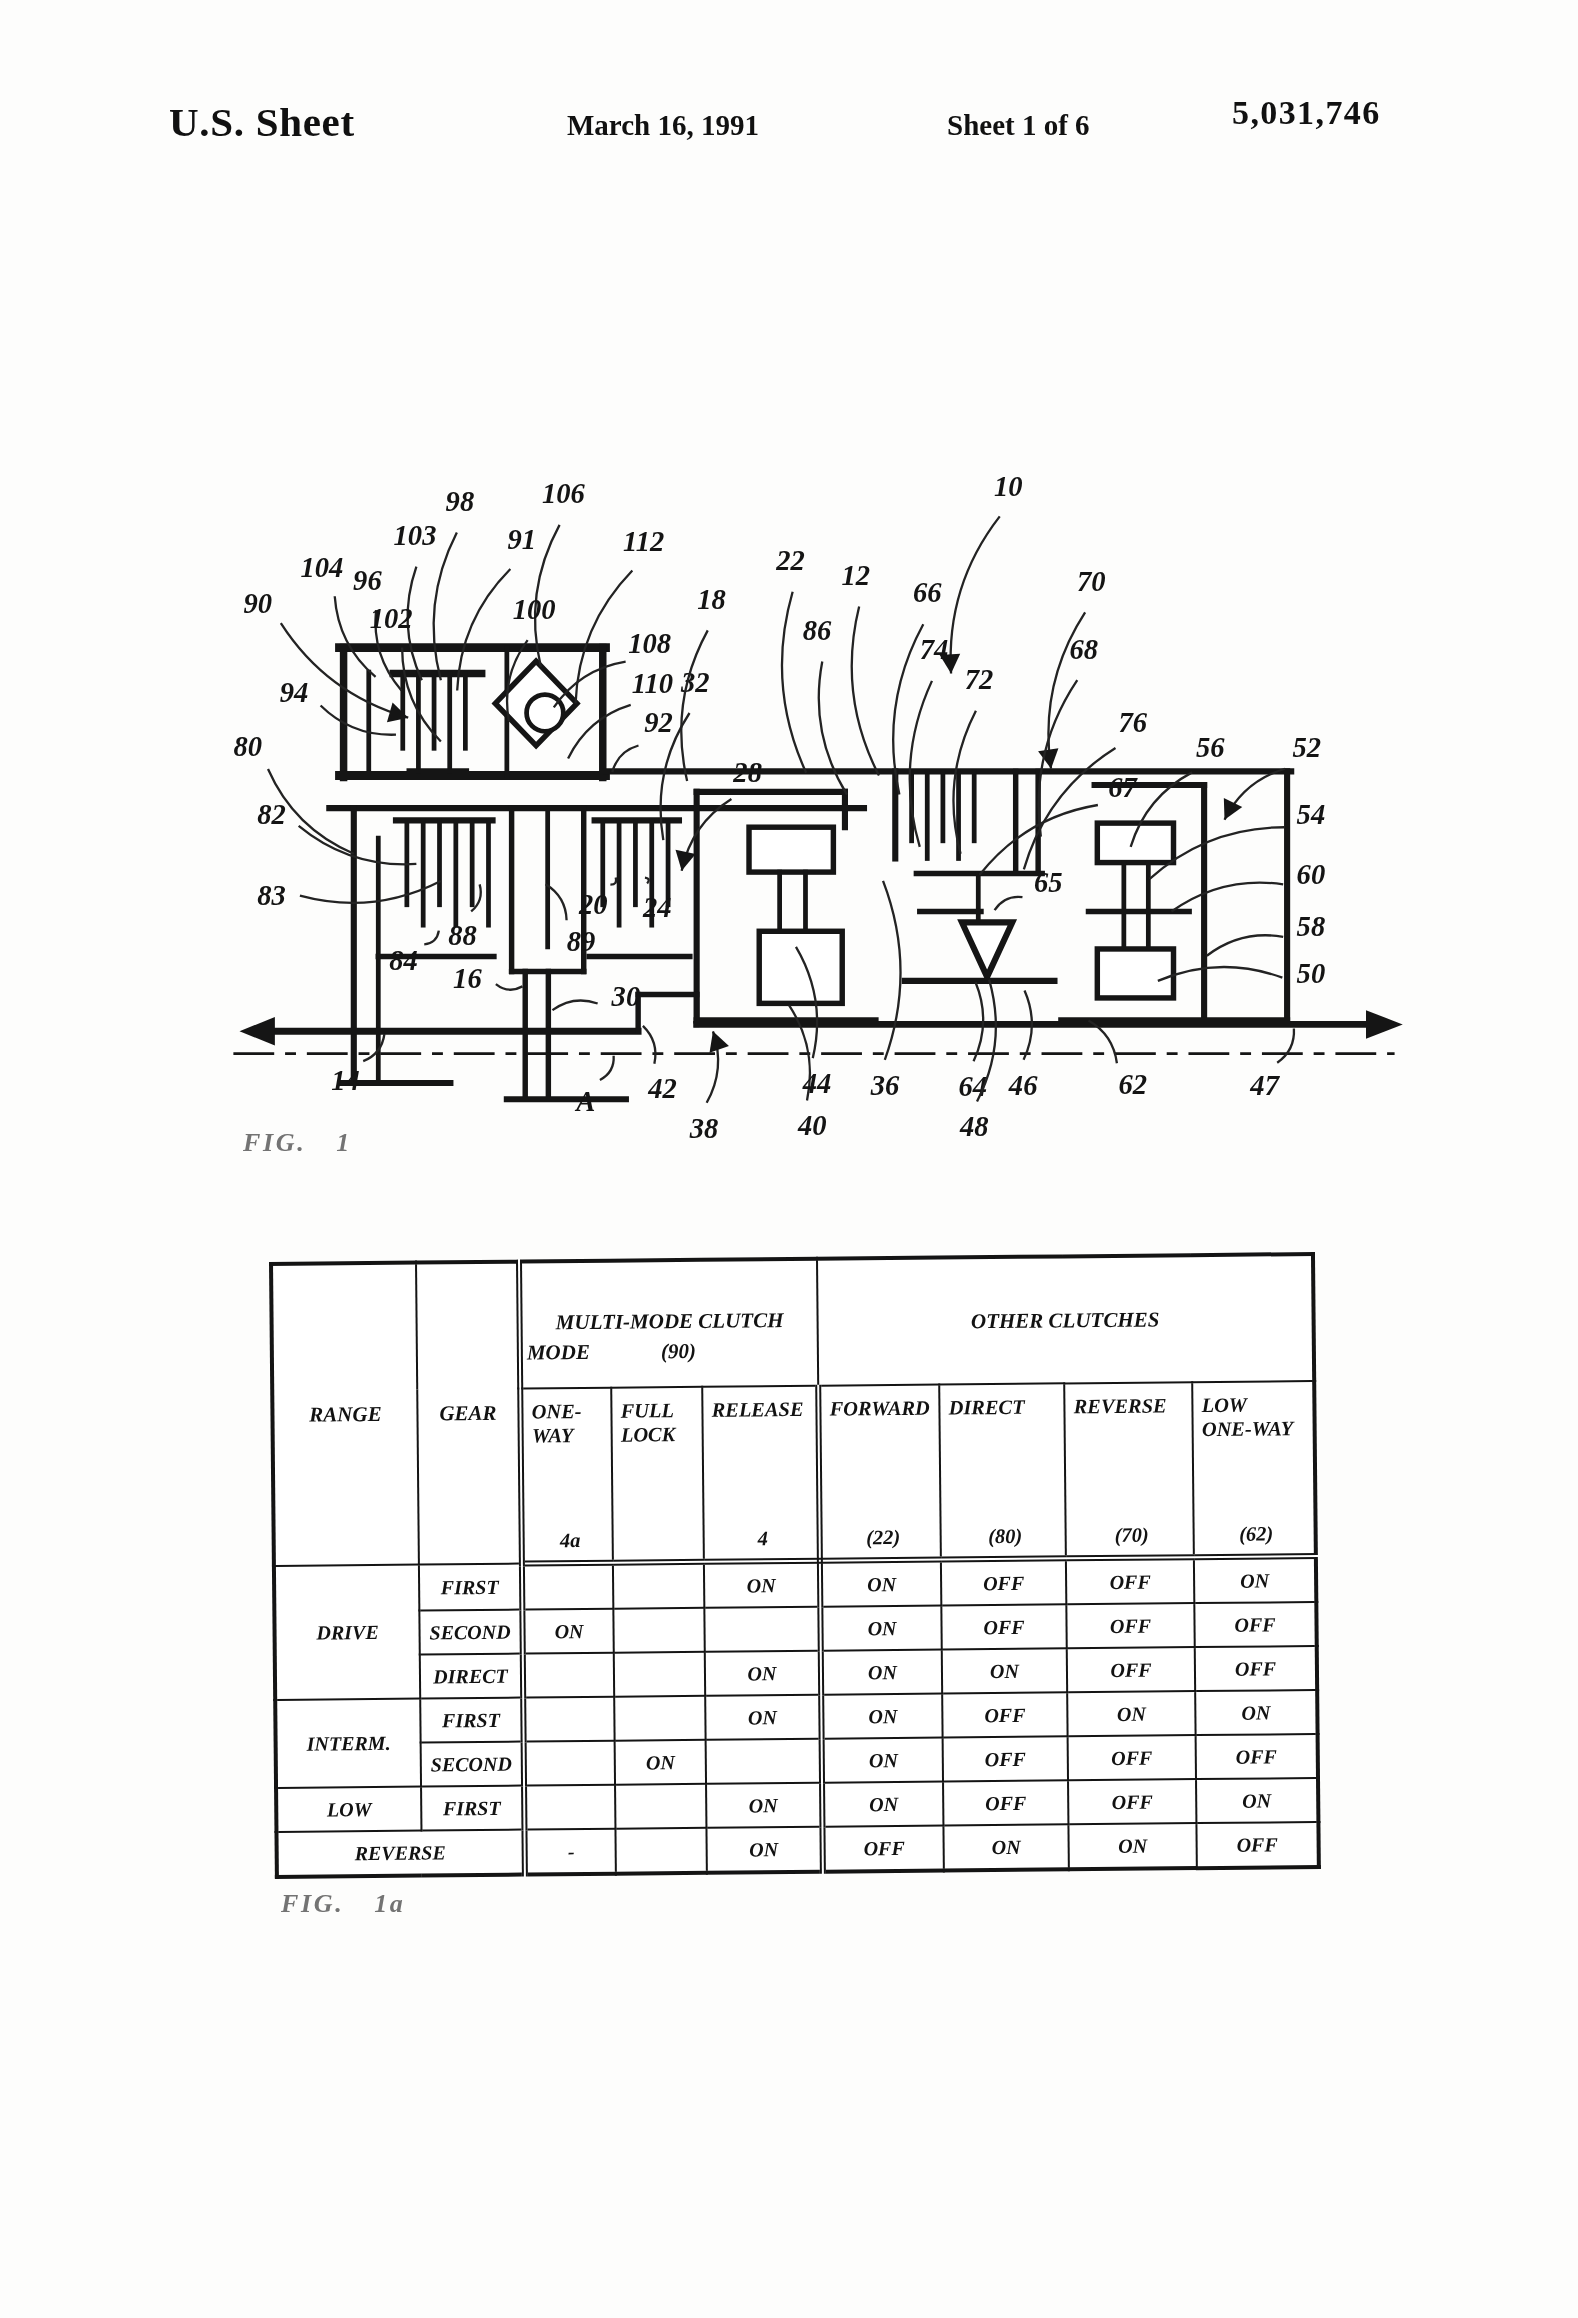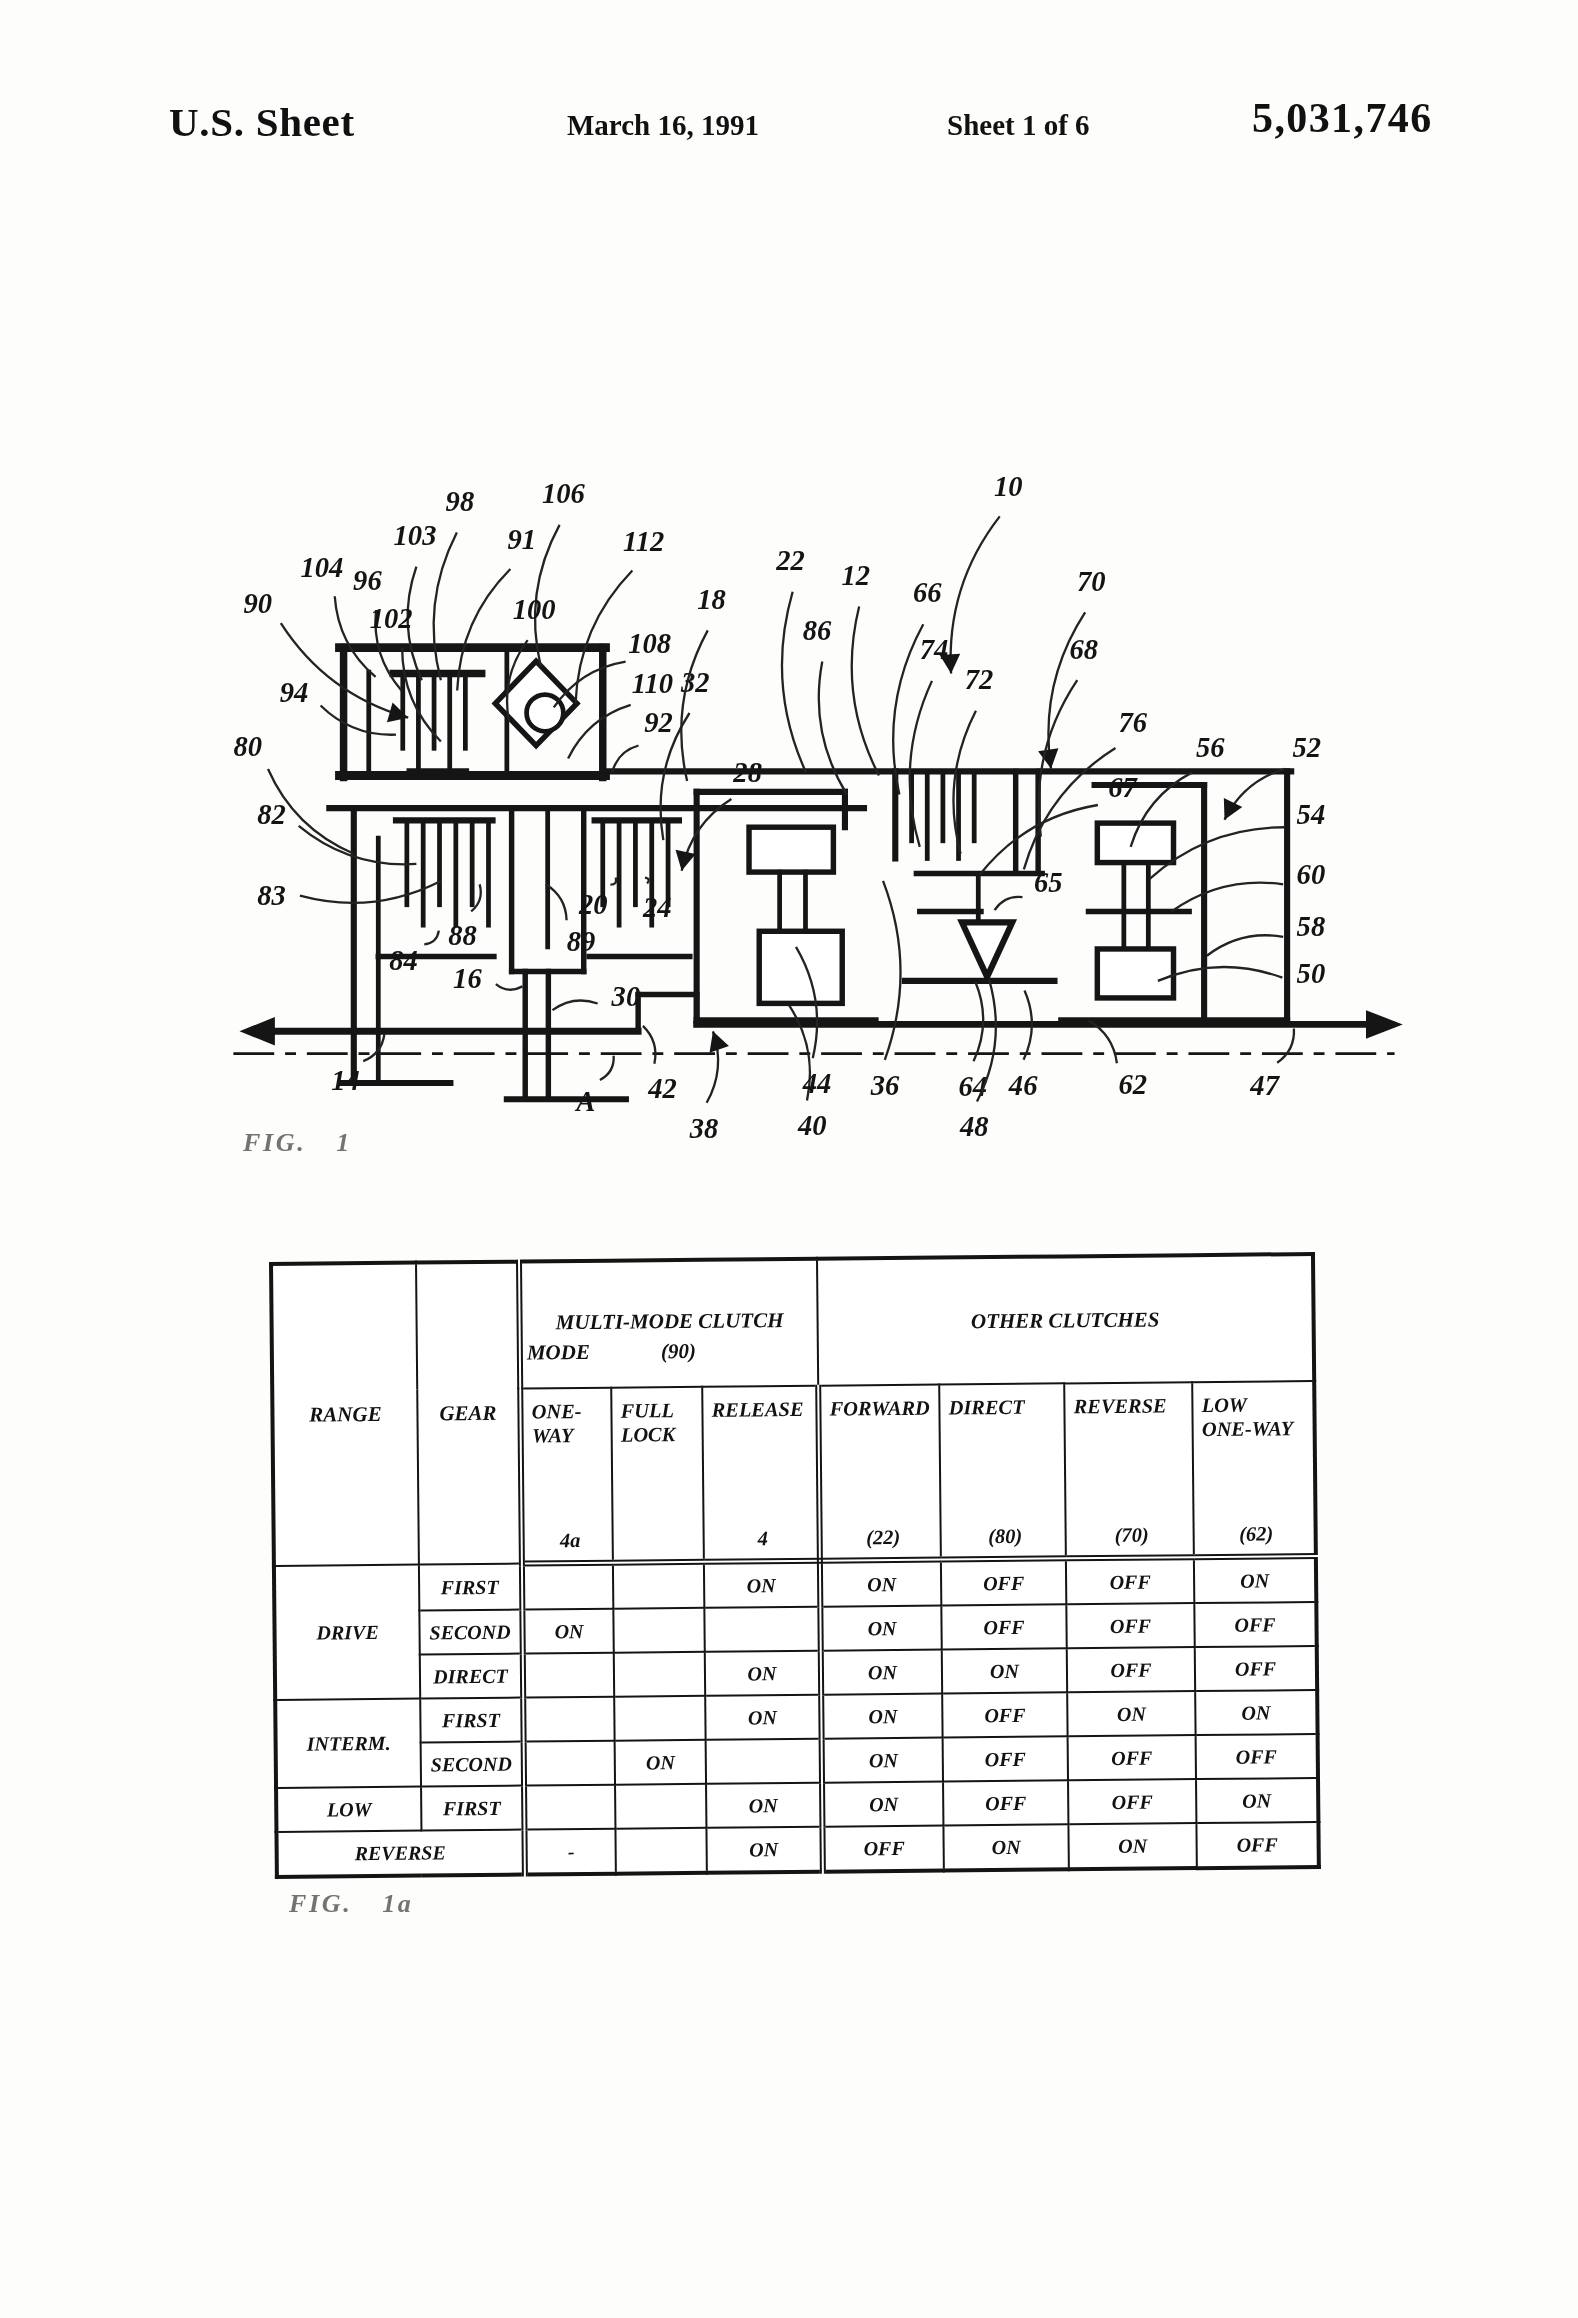--- a/index.html
+++ b/index.html
@@ -7,28 +7,28 @@
     width:1579px;height:2319px;position:relative;
     background:#fdfdfc;color:#111;
     font-family:"Liberation Serif",serif;
     overflow:hidden;
   }
   
   .hdr{position:absolute;white-space:nowrap;font-weight:700;}
   .hdr-title{left:169px;top:98px;font-size:41px;letter-spacing:0.7px;}
   .hdr-date{left:567px;top:109px;font-size:29px;}
   .hdr-sheet{left:911px;top:109px;font-size:29px;margin-left:36px;}
-  .hdr-patnum{left:1232px;top:94px;font-size:42px;letter-spacing:1.4px;margin-left:20px;}
+  .hdr-patnum{left:1232px;top:94px;font-size:34px;letter-spacing:1.4px;}
   
   svg.fig{position:absolute;left:0;top:0;pointer-events:none;}
   .fig-num{font:italic 600 42px "Liberation Serif",serif;fill:#141414;text-anchor:middle;dominant-baseline:middle;}
   .leader{fill:none;stroke:#232323;stroke-width:3.4px;}
   .fig-caption{position:absolute;font-style:italic;font-weight:700;font-size:26px;letter-spacing:2.7px;word-spacing:20.4px;color:#737373;}
   .fig1-cap{left:243px;top:1128px;}
-  .fig1a-cap{left:281px;top:1889px;margin-left:8px;}
+  .fig1a-cap{left:281px;top:1889px;}
   
   .table-wrap{position:absolute;left:269px;top:1262px;transform:rotate(-0.55deg);transform-origin:left top;}
   table.states{border-collapse:collapse;table-layout:fixed;width:1043px;background:#fff;}
   table.states th,table.states td{
     border:2px solid #141414;
     font-family:"Liberation Serif",serif;
     font-style:italic;font-weight:600;color:#121212;
     text-align:center;vertical-align:middle;
     padding:0;overflow:hidden;
   }

